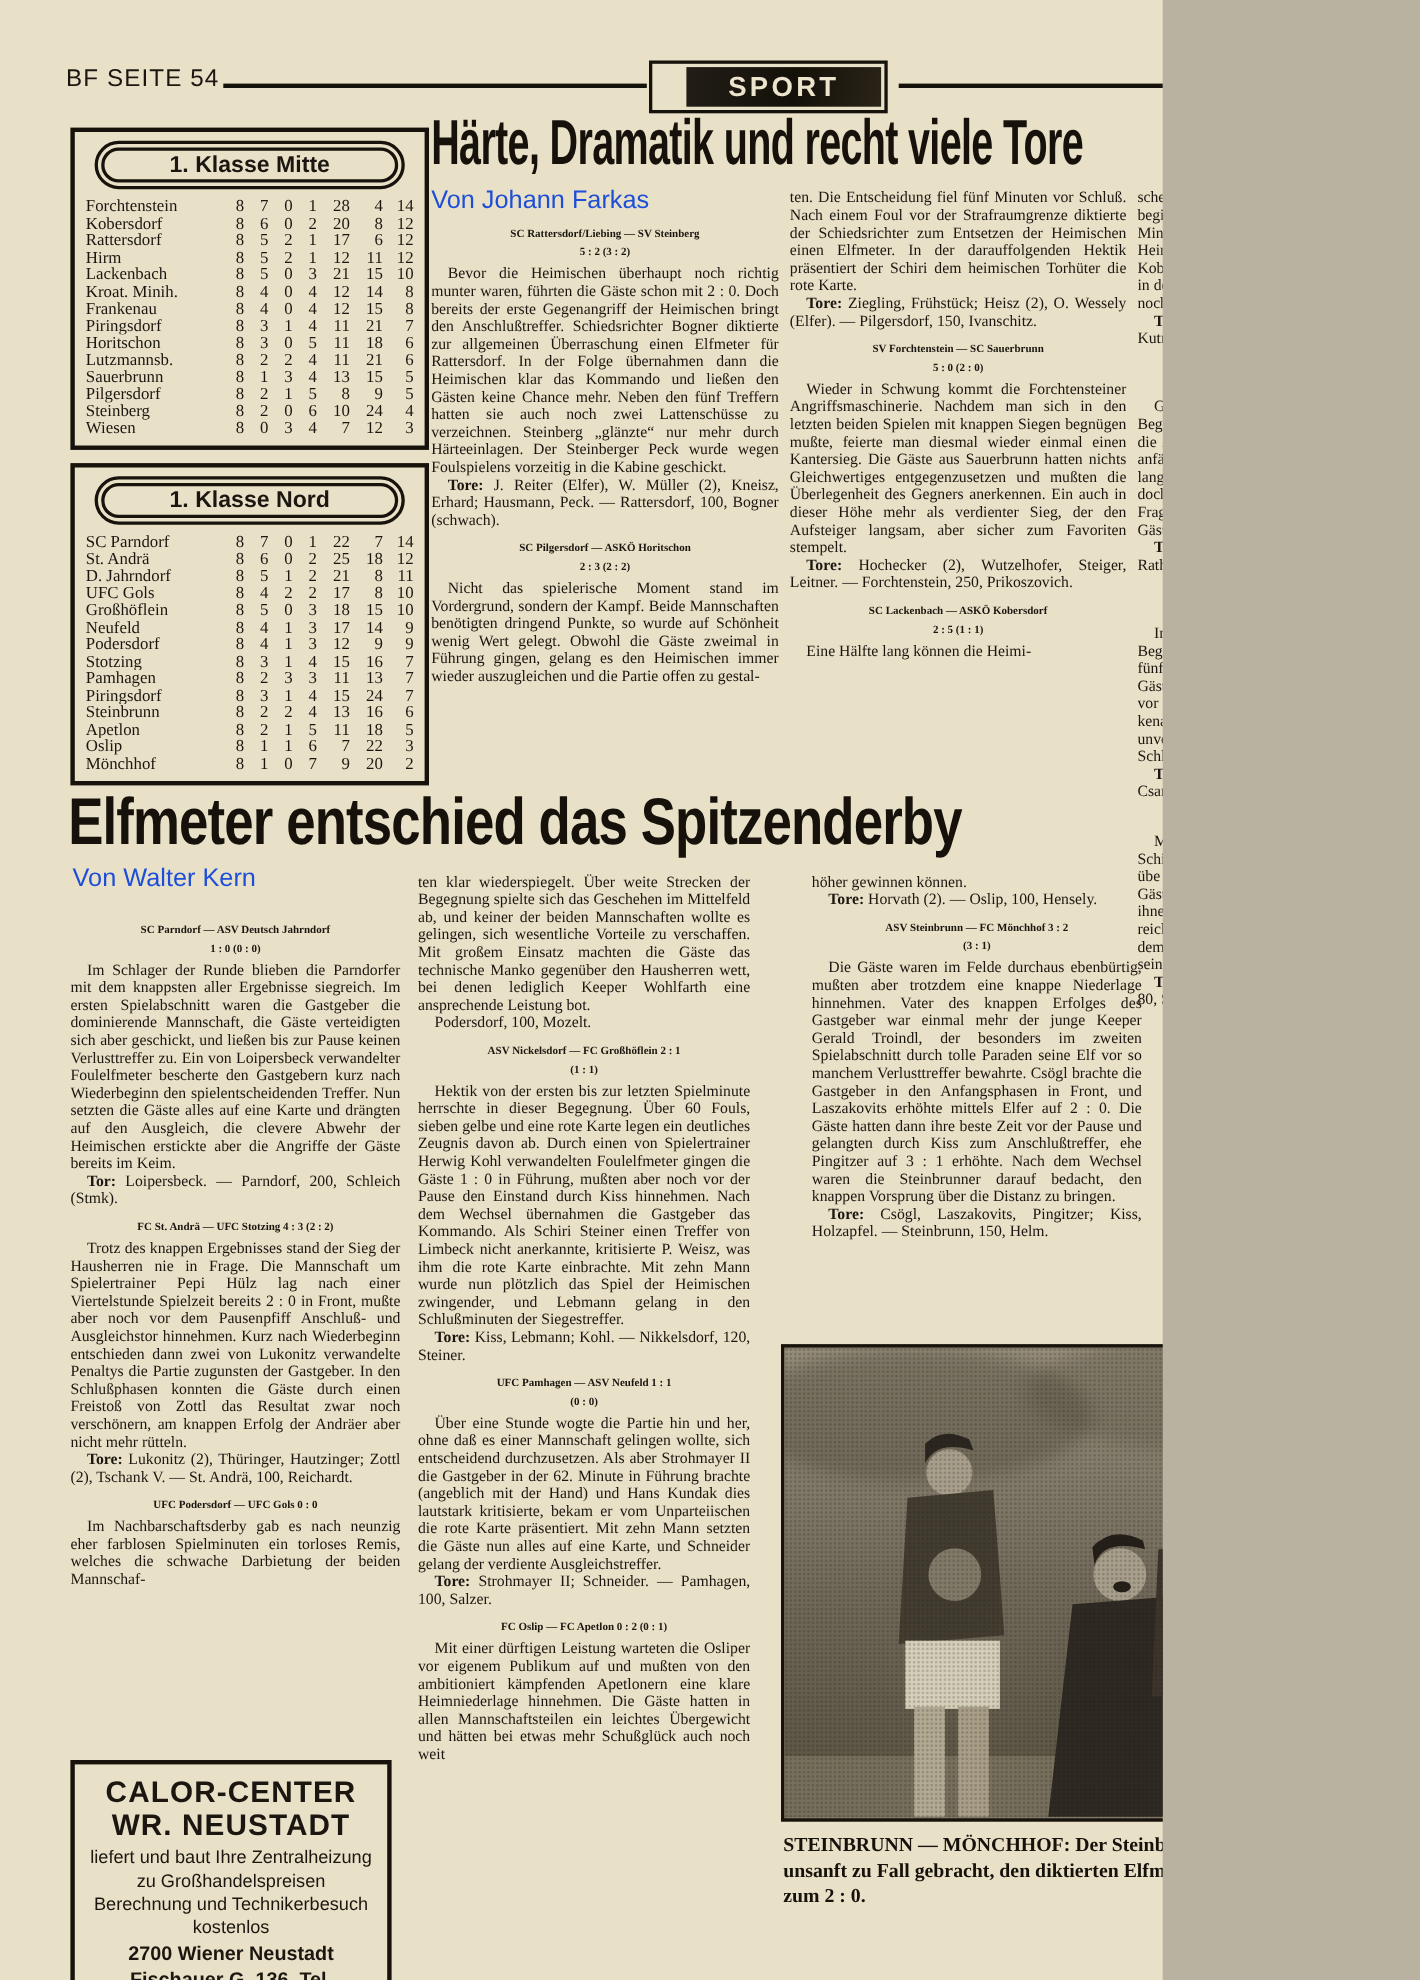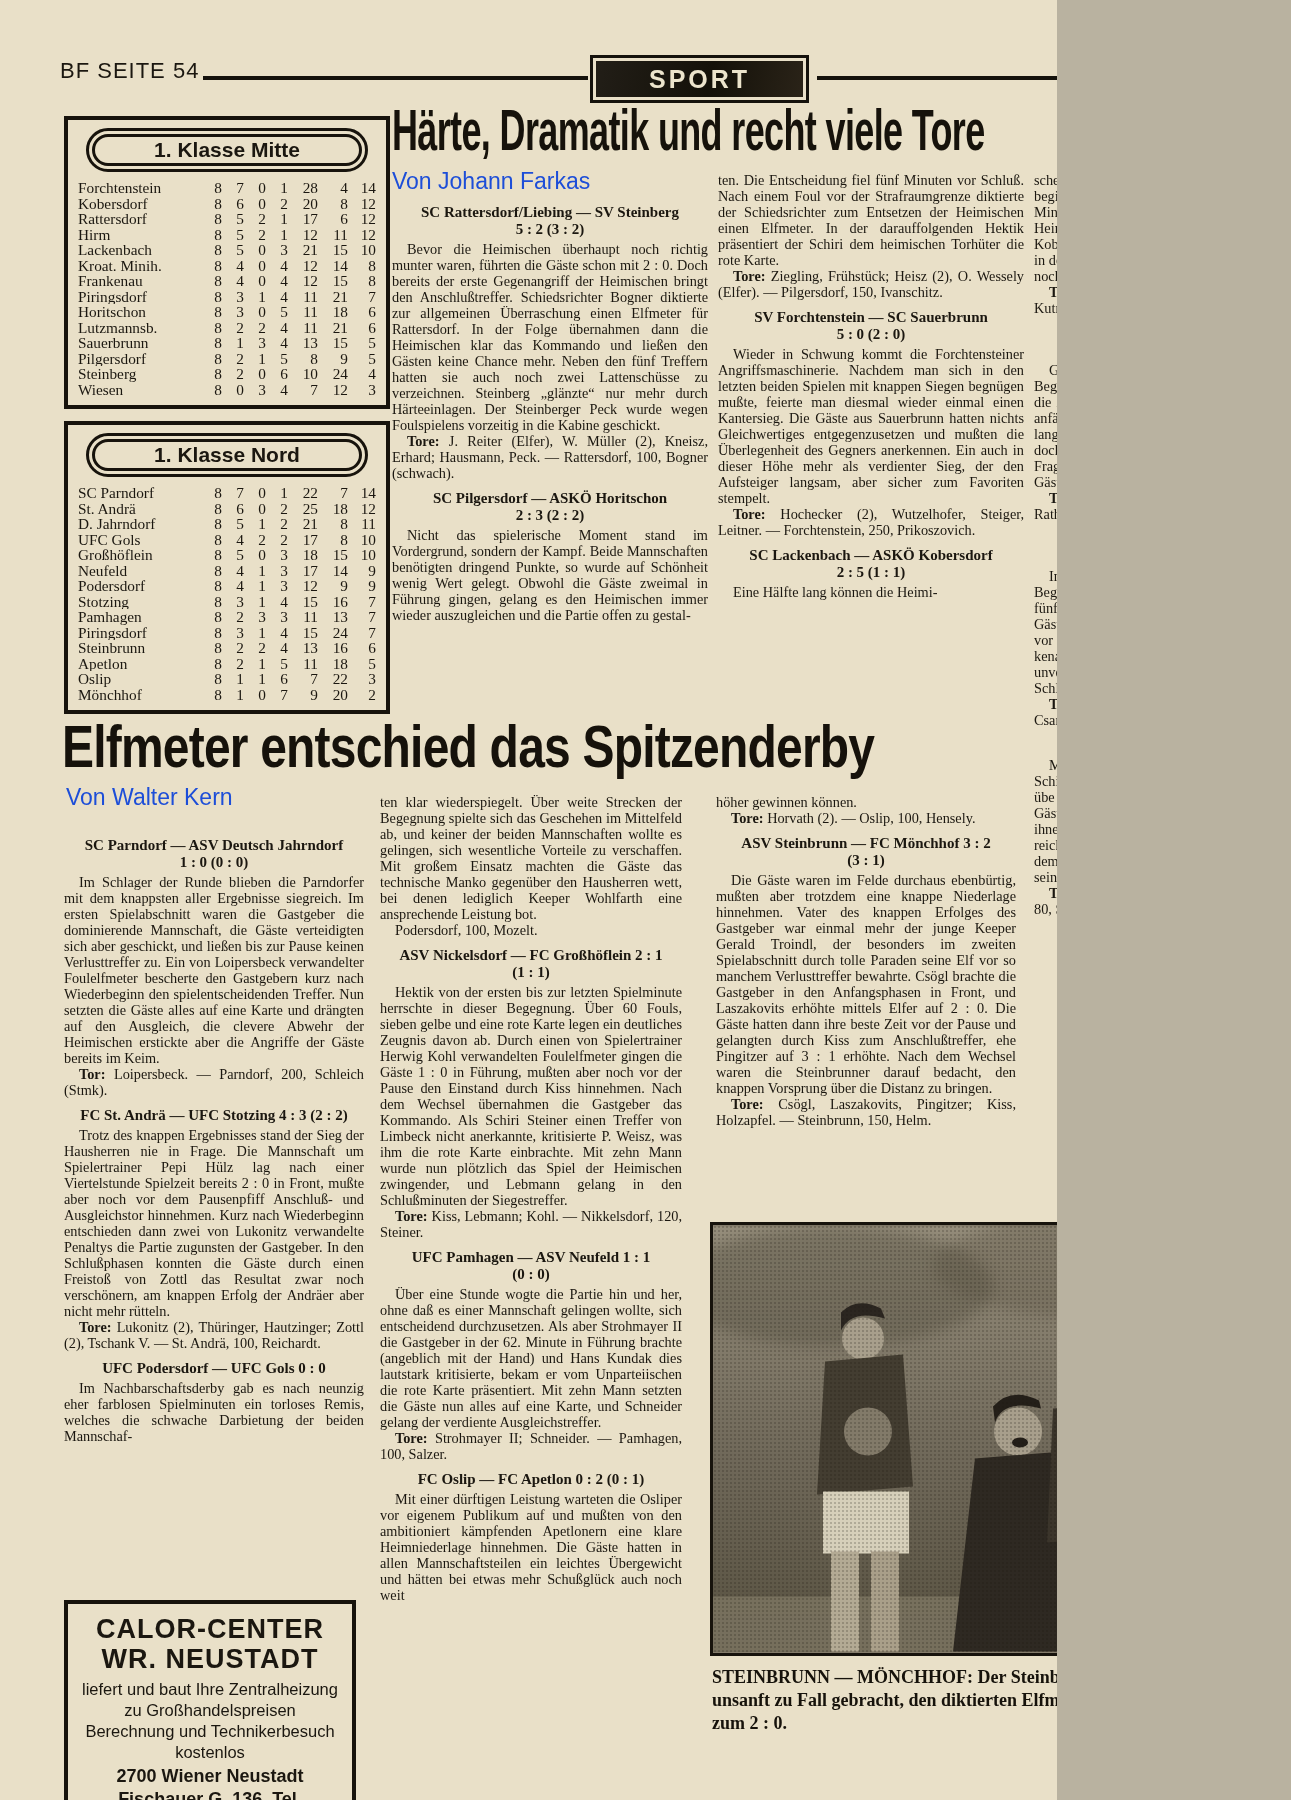--- a/index.html
+++ b/index.html
@@ -12,21 +12,21 @@
       linear-gradient(180deg,#ebe2ca,#e7decu 40%,#e8dfc5);
     font-family:"Liberation Serif","DejaVu Serif",serif;color:#1b1710;}
   
   .hdr-left{position:absolute;left:60px;top:58px;font:22px "Liberation Sans",sans-serif;letter-spacing:1px;}
   .hdr-right{position:absolute;left:1150px;top:58px;font:23px "Liberation Sans",sans-serif;white-space:nowrap;}
   .hdr-rule{position:absolute;top:76px;height:4px;background:#15120c;}
   .rule-l{left:203px;width:385px;}
   .rule-r{left:817px;width:328px;}
   .sport-box{position:absolute;left:590px;top:55px;border:3px solid #15120c;padding:3px;background:#e9e0c8;}
   .sport-in{background:linear-gradient(100deg,#221e17,#141109 55%,#2a2318);color:#ece4cc;
-    font:bold 25px/30px "Liberation Sans",sans-serif;letter-spacing:3px;padding:3px 53px;}
+    font:bold 25px/30px "Liberation Sans",sans-serif;letter-spacing:3px;padding:3px 38px;margin-left:28px;}
   
   .tables{position:absolute;left:64px;top:116px;width:326px;}
   .tbox{border:4px solid #17130c;padding:6px 10px 8px 10px;margin-bottom:12px;}
   .loz{border:3px solid #17130c;border-radius:999px;padding:3px;margin:2px 8px 8px 8px;}
   .loz-in{border:3px solid #17130c;border-radius:999px;font:bold 21px/26px "Liberation Sans",sans-serif;text-align:center;}
   .trow{display:flex;font:15.3px/15.5px "Liberation Serif","DejaVu Serif",serif;}
   .tname{flex:1;white-space:nowrap;overflow:hidden;}
   .tnum{width:22px;text-align:right;}
   .tnum.wide{width:30px;}
   .tnum.pts{width:28px;}
@@ -37,24 +37,24 @@
   .h2{left:62px;top:712px;font-size:60px;transform:scaleX(.80);}
   .byline{font:23px/26px "Liberation Sans",sans-serif;color:#1d4ed8;margin:0 0 10px 0;text-indent:0;text-align:left;}
   .byline2{position:absolute;left:66px;top:784px;}
   
   .col{position:absolute;font:14.3px/16px "Liberation Serif","DejaVu Serif",serif;text-align:justify;color:#1b1710;}
   #a1c1{left:392px;top:168px;width:316px;height:492px;overflow:hidden;}
   #a1c2{left:718px;top:172px;width:306px;height:488px;overflow:hidden;}
   #a1c4{left:1034px;top:172px;width:300px;height:1038px;overflow:hidden;}
   #a2c1{left:64px;top:828px;width:300px;height:764px;overflow:hidden;}
   #a2c2{left:380px;top:794px;width:302px;height:858px;overflow:hidden;}
-  #a2c3{left:716px;top:794px;width:300px;height:418px;overflow:hidden;}
+  #a2c3{left:738px;top:794px;width:300px;height:418px;overflow:hidden;}
   .para{text-indent:15px;margin:0;}
   .para.noindent{text-indent:0;}
-  .match{font-weight:bold;text-align:center;text-indent:0;margin:9px 0 3px 0;font-size:15px;line-height:17px;}
+  .match{font-weight:bold;text-align:center;text-indent:0;margin:9px 0 3px 0;font-size:10px;line-height:17px;}
   
   .adbox{position:absolute;left:64px;top:1600px;width:276px;border:4px solid #17130c;padding:10px 4px 12px 4px;text-align:center;}
   .ad-title{font:bold 27px/30px "Liberation Sans",sans-serif;letter-spacing:1px;}
   .ad-body div{font:16.5px/21px "Liberation Sans",sans-serif;}
   .ad-body{margin-top:5px;}
   .ad-bold div{font:bold 18px/23px "Liberation Sans",sans-serif;}
   .ad-bold{margin-top:2px;}
   
   .photo{position:absolute;left:710px;top:1222px;width:600px;height:428px;border:3px solid #17130c;
     overflow:hidden;background:#847c6b;}

